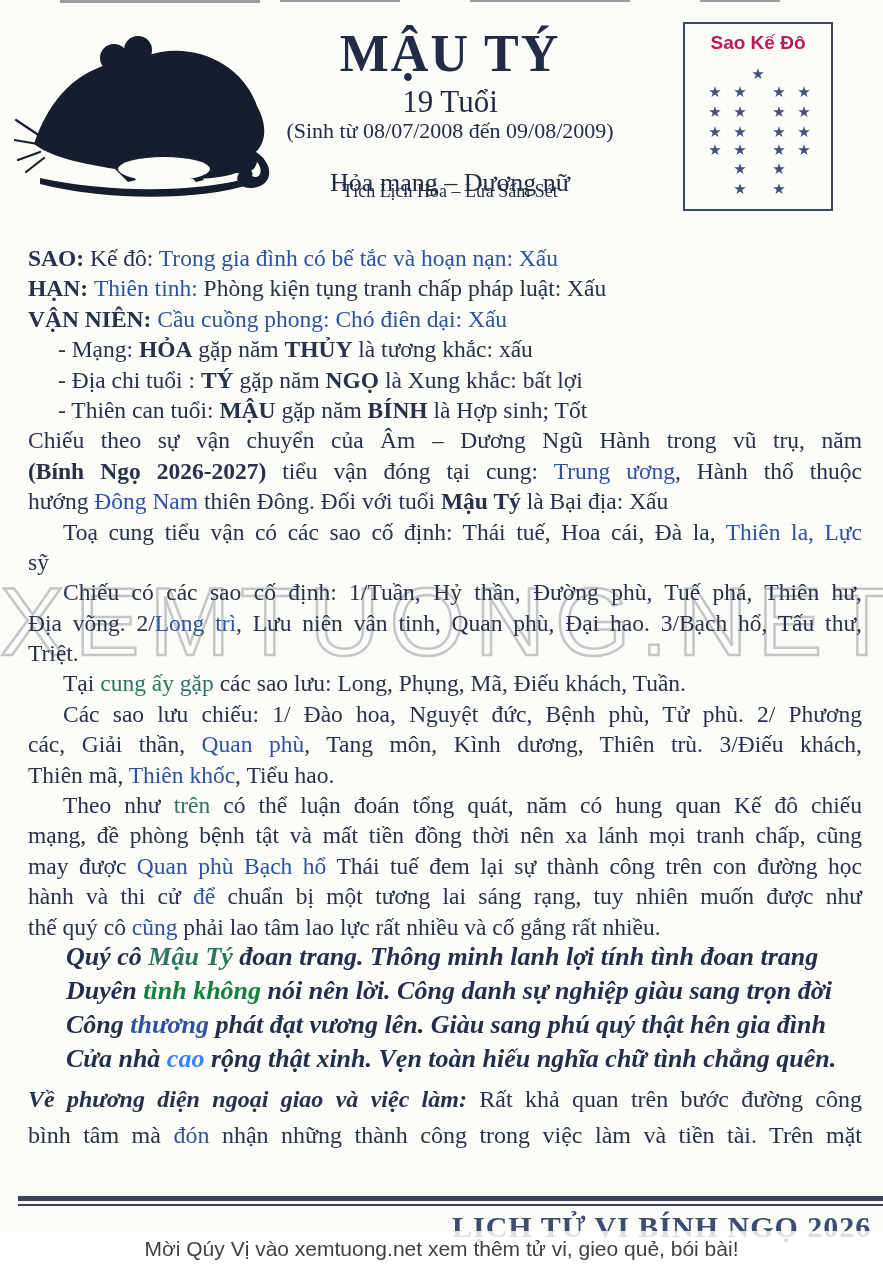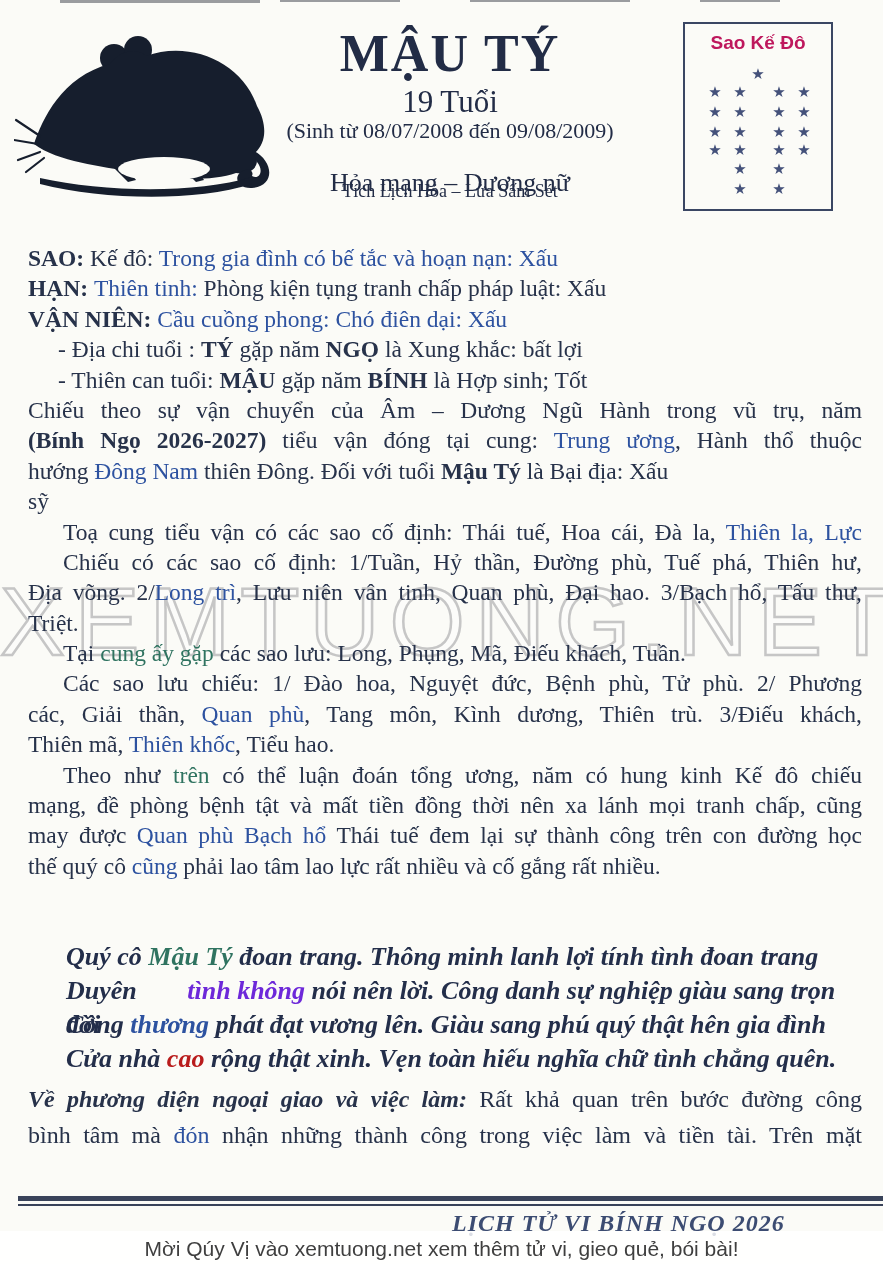--- a/index.html
+++ b/index.html
@@ -68,21 +68,21 @@
     white-space:nowrap;
   }
 
   
   .rule{
     position:absolute;left:18px;right:0;top:1196px;height:3px;z-index:2;
     border-top:5px solid #39435a;border-bottom:2px solid #39435a;
   }
   .banner{
     position:absolute;left:452px;top:1210px;z-index:3;
-    font-size:24px;font-weight:bold;font-style:italic;
+    font-size:30px;font-weight:bold;
     letter-spacing:1px;color:#3c4c72;white-space:nowrap;
   }
   .footerbar{
     position:absolute;left:0;bottom:0;width:883px;height:33px;z-index:4;
     background:rgba(255,255,255,0.82);
   }
   .footertext{
     position:absolute;left:0;bottom:3px;width:883px;z-index:5;
     text-align:center;
     font-family:"Liberation Sans","DejaVu Sans",sans-serif;
@@ -165,45 +165,47 @@
       <span class="star" style="left: 64.4%; top: 165px;">★</span>
     </div>
 </div>
 
 <div class="watermark">XEMTUONG.NET</div>
 
 <div class="bodytext" id="bodytext">
     <div class="line"><span class="b">SAO: </span><span>Kế đô: </span><span style="color: rgb(45, 82, 160);">Trong gia đình có bế tắc và hoạn nạn: Xấu</span></div>
     <div class="line"><span class="b">HẠN: </span><span style="color: rgb(45, 82, 160);">Thiên tinh: </span><span>Phòng kiện tụng tranh chấp pháp luật: Xấu</span></div>
     <div class="line"><span class="b">VẬN NIÊN: </span><span style="color: rgb(45, 82, 160);">Cầu cuồng phong: Chó điên dại: Xấu</span></div>
+    <div class="line" style="padding-left: 30px;"><span>- Mạng: </span><span class="b">HỎA</span><span> gặp năm </span><span class="b">THỦY</span><span> là tương khắc: xấu</span></div>
     <div class="line" style="padding-left: 30px;"><span>- Địa chi tuổi : </span><span class="b">TÝ</span><span> gặp năm </span><span class="b">NGỌ</span><span>  là Xung khắc: bất lợi</span></div>
     <div class="line" style="padding-left: 30px;"><span>- Thiên can tuổi: </span><span class="b">MẬU</span><span> gặp năm </span><span class="b">BÍNH</span><span>  là Hợp sinh; Tốt</span></div>
     <div class="line just"><span>Chiếu theo sự vận chuyển của Âm – Dương Ngũ Hành trong vũ trụ, năm</span></div>
     <div class="line just"><span class="b">(Bính Ngọ 2026-2027)</span><span> tiểu vận đóng tại cung: </span><span style="color: rgb(45, 82, 160);">Trung ương</span><span>, Hành thổ thuộc</span></div>
     <div class="line"><span>hướng </span><span style="color: rgb(45, 82, 160);">Đông Nam</span><span> thiên Đông. Đối với tuổi </span><span class="b">Mậu Tý</span><span> là Bại địa: Xấu</span></div>
+    <div class="line just" style="padding-left: 35px;"><span>Toạ cung tiểu vận có các sao cố định: Thái tuế, Hoa cái, Đà la, </span><span style="color: rgb(45, 82, 160);">Thiên la, Lực</span></div>
     <div class="line"><span>sỹ</span></div>
-    <div class="line just" style="padding-left: 35px;"><span>Toạ cung tiểu vận có các sao cố định: Thái tuế, Hoa cái, Đà la, </span><span style="color: rgb(45, 82, 160);">Thiên la, Lực</span></div>
     <div class="line just" style="padding-left: 35px;"><span>Chiếu có các sao cố định: 1/Tuần, Hỷ thần, Đường phù, Tuế phá, Thiên hư,</span></div>
     <div class="line just"><span>Địa võng. 2/</span><span style="color: rgb(45, 82, 160);">Long trì</span><span>, Lưu niên vân tinh, Quan phù, Đại hao. 3/Bạch hổ, Tấu thư,</span></div>
     <div class="line"><span>Triệt.</span></div>
     <div class="line" style="padding-left: 35px;"><span>Tại </span><span style="color: rgb(47, 115, 96);">cung ấy gặp</span><span> các sao lưu: Long, Phụng, Mã, Điếu khách, Tuần.</span></div>
     <div class="line just" style="padding-left: 35px;"><span>Các sao lưu chiếu: 1/ Đào hoa, Nguyệt đức, Bệnh phù, Tử phù. 2/ Phương</span></div>
     <div class="line just"><span>các, Giải thần, </span><span style="color: rgb(45, 82, 160);">Quan phù</span><span>, Tang môn, Kình dương, Thiên trù. 3/Điếu khách,</span></div>
     <div class="line"><span>Thiên mã, </span><span style="color: rgb(45, 82, 160);">Thiên khốc</span><span>, Tiểu hao.</span></div>
-    <div class="line just" style="padding-left: 35px;"><span>Theo như </span><span style="color: rgb(47, 115, 96);">trên</span><span> có thể luận đoán tổng ương, năm có hung kinh Kế đô chiếu</span></div>
+    <div class="line just" style="padding-left: 35px;"><span>Theo như </span><span style="color: rgb(47, 115, 96);">trên</span><span> có thể luận đoán tổng quát, năm có hung quan Kế đô chiếu</span></div>
     <div class="line just"><span>mạng, đề phòng bệnh tật và mất tiền đồng thời nên xa lánh mọi tranh chấp, cũng</span></div>
     <div class="line just"><span>may được </span><span style="color: rgb(45, 82, 160);">Quan phù Bạch hổ</span><span> Thái tuế đem lại sự thành công trên con đường học</span></div>
+    <div class="line just"><span>hành và thi cử </span><span style="color: rgb(45, 82, 160);">để</span><span> chuẩn bị một tương lai sáng rạng, tuy nhiên muốn được như</span></div>
     <div class="line"><span>thế quý cô </span><span style="color: rgb(45, 82, 160);">cũng</span><span> phải lao tâm lao lực rất nhiều và cố gắng rất nhiều.</span></div>
   </div>
 
 <div class="poem" id="poem">
     <div class="line"><span>Quý cô </span><span style="color: rgb(47, 115, 96);">Mậu Tý</span><span> đoan trang. Thông minh lanh lợi tính tình đoan trang</span></div>
-    <div class="line"><span>Duyên </span><span style="color: #6d28d9; margin-left: 44px;">tình không</span><span> nói nên lời. Công danh sự nghiệp giàu sang trọn đời</span></div>
+    <div class="line"><span>Duyên </span><span style="color: #15803d;">tình không</span><span> nói nên lời. Công danh sự nghiệp giàu sang trọn đời</span></div>
     <div class="line"><span>Công </span><span style="color: rgb(45, 82, 160);">thương</span><span> phát đạt vương lên. Giàu sang phú quý thật hên gia đình</span></div>
-    <div class="line"><span>Cửa nhà </span><span style="color: #b91c1c;">cao</span><span> rộng thật xinh. Vẹn toàn hiếu nghĩa chữ tình chẳng quên.</span></div>
+    <div class="line"><span>Cửa nhà </span><span style="color: #3b82f6;">cao</span><span> rộng thật xinh. Vẹn toàn hiếu nghĩa chữ tình chẳng quên.</span></div>
   </div>
 
 <div class="outlook" id="outlook">
     <div class="line just"><span class="bi">Về phương diện ngoại giao và việc làm:</span><span> Rất khả quan trên bước đường công</span></div>
     <div class="line just"><span>bình tâm mà </span><span style="color: rgb(45, 82, 160);">đón</span><span> nhận những thành công trong việc làm và tiền tài. Trên mặt</span></div>
   </div>
 
 <div class="rule"></div>
 <div class="banner">LỊCH TỬ VI BÍNH NGỌ 2026</div>
 <div class="footerbar"></div>

